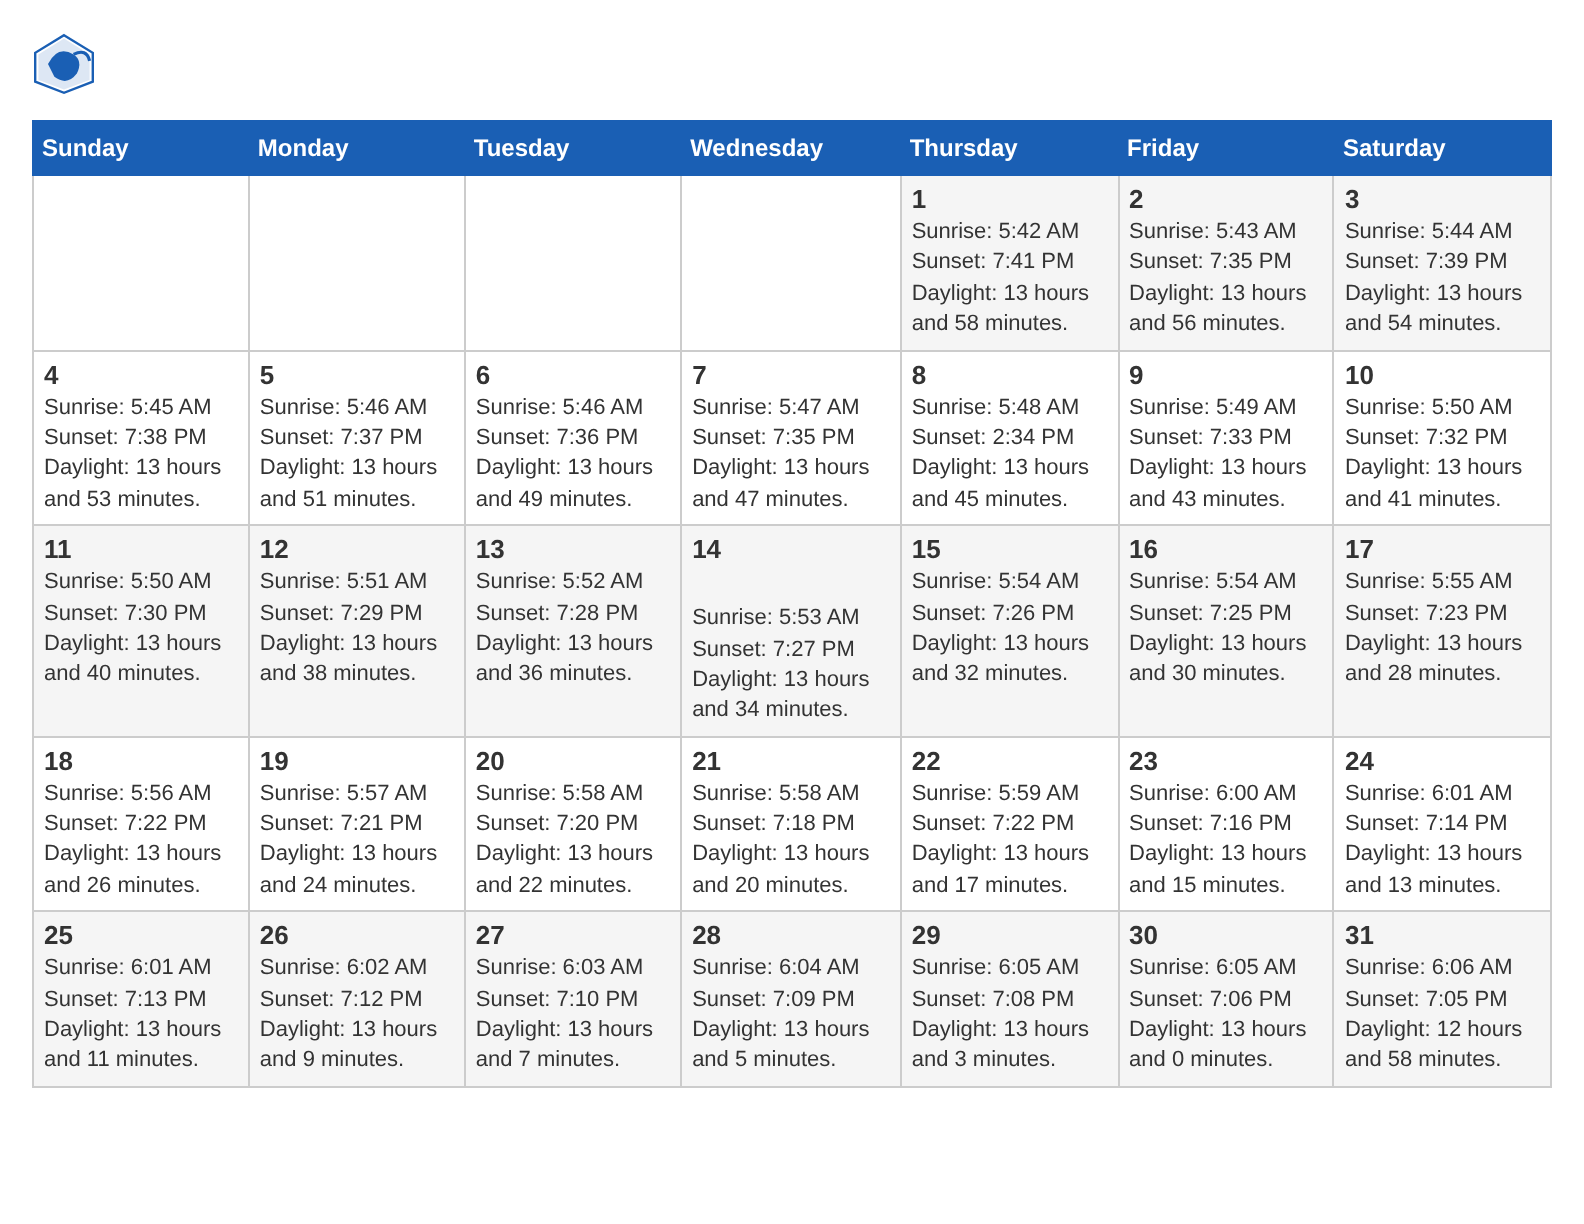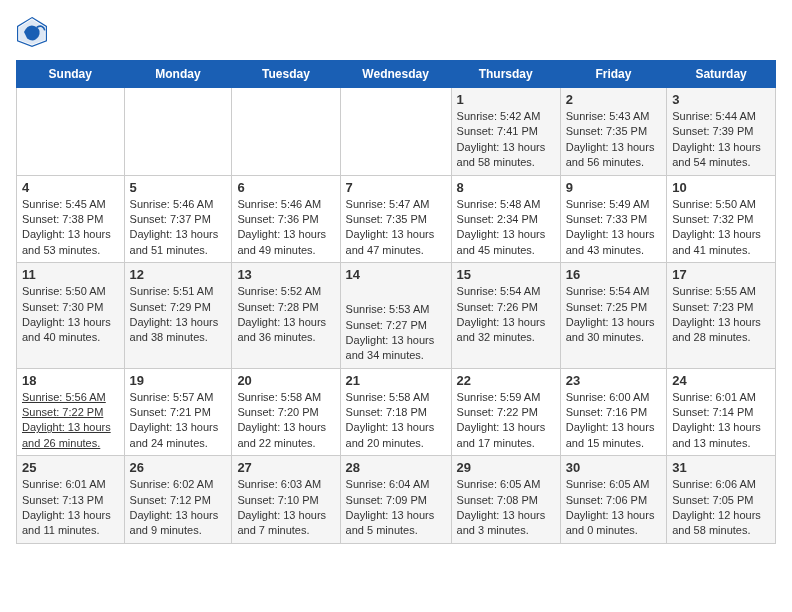--- a/index.html
+++ b/index.html
@@ -49,22 +49,22 @@
     .calendar {
       width: 100%;
       border-collapse: collapse;
       font-size: 11px;
     }
     .calendar thead tr {
       background-color: #1a5fb4;
       color: #fff;
     }
     .calendar thead th {
-      padding: 6px 16px;
-      text-align: center;
+      padding: 6px 4px;
+      text-align: left;
       font-size: 12px;
       font-weight: 600;
       border: 1px solid #1a5fb4;
     }
     .calendar tbody tr {
       background: #fff;
     }
     .calendar tbody tr:nth-child(odd) {
       background: #f5f5f5;
     }
@@ -251,21 +251,21 @@
           <span class="day-num">17</span>
           <div class="day-info" style="white-space: pre-line;">Sunrise: 5:55 AM
 Sunset: 7:23 PM
 Daylight: 13 hours
 and 28 minutes.</div>
         </td>
       </tr>
       <tr>
         <td>
           <span class="day-num">18</span>
-          <div class="day-info" style="white-space: pre-line; text-decoration: underline;">Sunrise: 5:56 AM
+          <div class="day-info" style="white-space: pre-line;">Sunrise: 5:56 AM
 Sunset: 7:22 PM
 Daylight: 13 hours
 and 26 minutes.</div>
         </td>
         <td>
           <span class="day-num">19</span>
           <div class="day-info" style="white-space: pre-line;">Sunrise: 5:57 AM
 Sunset: 7:21 PM
 Daylight: 13 hours
 and 24 minutes.</div>

